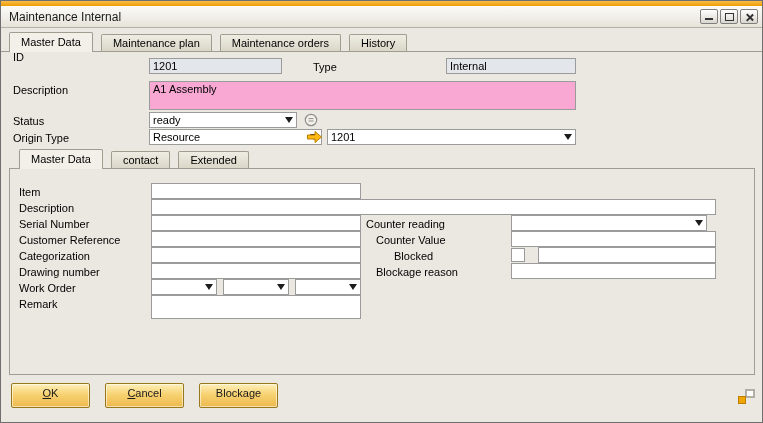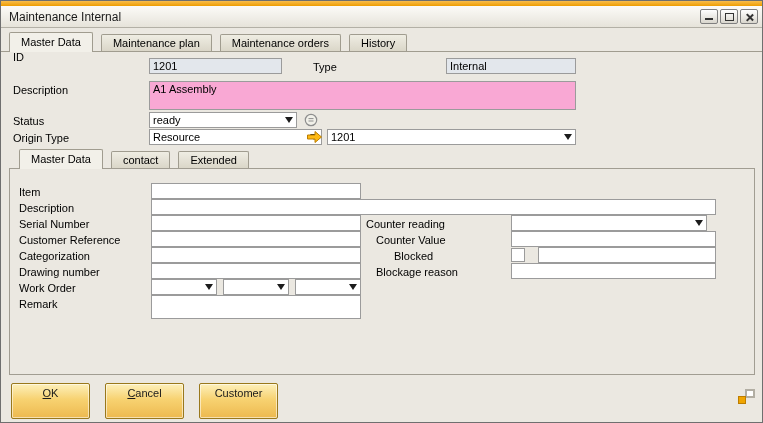--- a/index.html
+++ b/index.html
@@ -38,21 +38,21 @@
               padding: 1px 3px; color: #000; }
   .combo { position: absolute; height: 16px; border: 1px solid #9b9b9b; background: #fff; }
   .cval { position: absolute; left: 3px; top: 1px; font-size: 11px; color: #000; white-space: nowrap; }
   .carr { position: absolute; right: 3px; top: 4px; width: 0; height: 0;
           border: 4px solid transparent; border-top: 6px solid #1c1c1c; }
   .chk { position: absolute; width: 14px; height: 14px; border: 1px solid #9b9b9b; background: #fff; }
 
   .groupbox { position: absolute; left: 8px; top: 167px; width: 746px; height: 207px;
               border: 1px solid #a19d92; z-index: 0; }
 
-  .gbtn { position: absolute; height: 36px; border: 1px solid #99781c; border-radius: 2px;
+  .gbtn { position: absolute; height: 25px; border: 1px solid #99781c; border-radius: 2px;
           background: linear-gradient(#fdf0bb, #f7d271 45%, #edb94f); font-size: 11px;
           color: #1a1a1a; text-align: center; line-height: 18px;
           box-shadow: inset 0 0 0 1px rgba(255,255,255,.55); }
   .acc { text-decoration: underline; }
 
   .icon-abs { position: absolute; }
   .grip { position: absolute; left: 737px; top: 388px; width: 17px; height: 15px; }
   .grip .g1 { position: absolute; right: 0; top: 0; width: 10px; height: 9px; border: 2px solid #b2aea3; background: #fff; }
   .grip .g2 { position: absolute; left: 0; bottom: 0; width: 8px; height: 8px; background: #f0a500; border: 1px solid #bd7d00; }
 </style>
@@ -176,20 +176,20 @@
 
   <span class="lbl" style="left:375px; top:265px;">Blockage reason</span>
   <input class="inp" style="left: 510px; top: 262px; width: 205px;" value="">
 
   <div class="gbtn" style="left:10px; top:382px; width:79px;">
     <span class="acc">O</span><span>K</span>
   </div>
   <div class="gbtn" style="left:104px; top:382px; width:79px;">
     <span class="acc">C</span><span>ancel</span>
   </div>
-  <div class="gbtn" style="left:198px; top:382px; width:79px;">Customer</div>
+  <div class="gbtn" style="left:198px; top:382px; width:79px;">Blockage</div>
 
   <div class="grip">
     <span class="g1"></span>
     <span class="g2"></span>
   </div>
 
 </div>
 
 </body></html>

